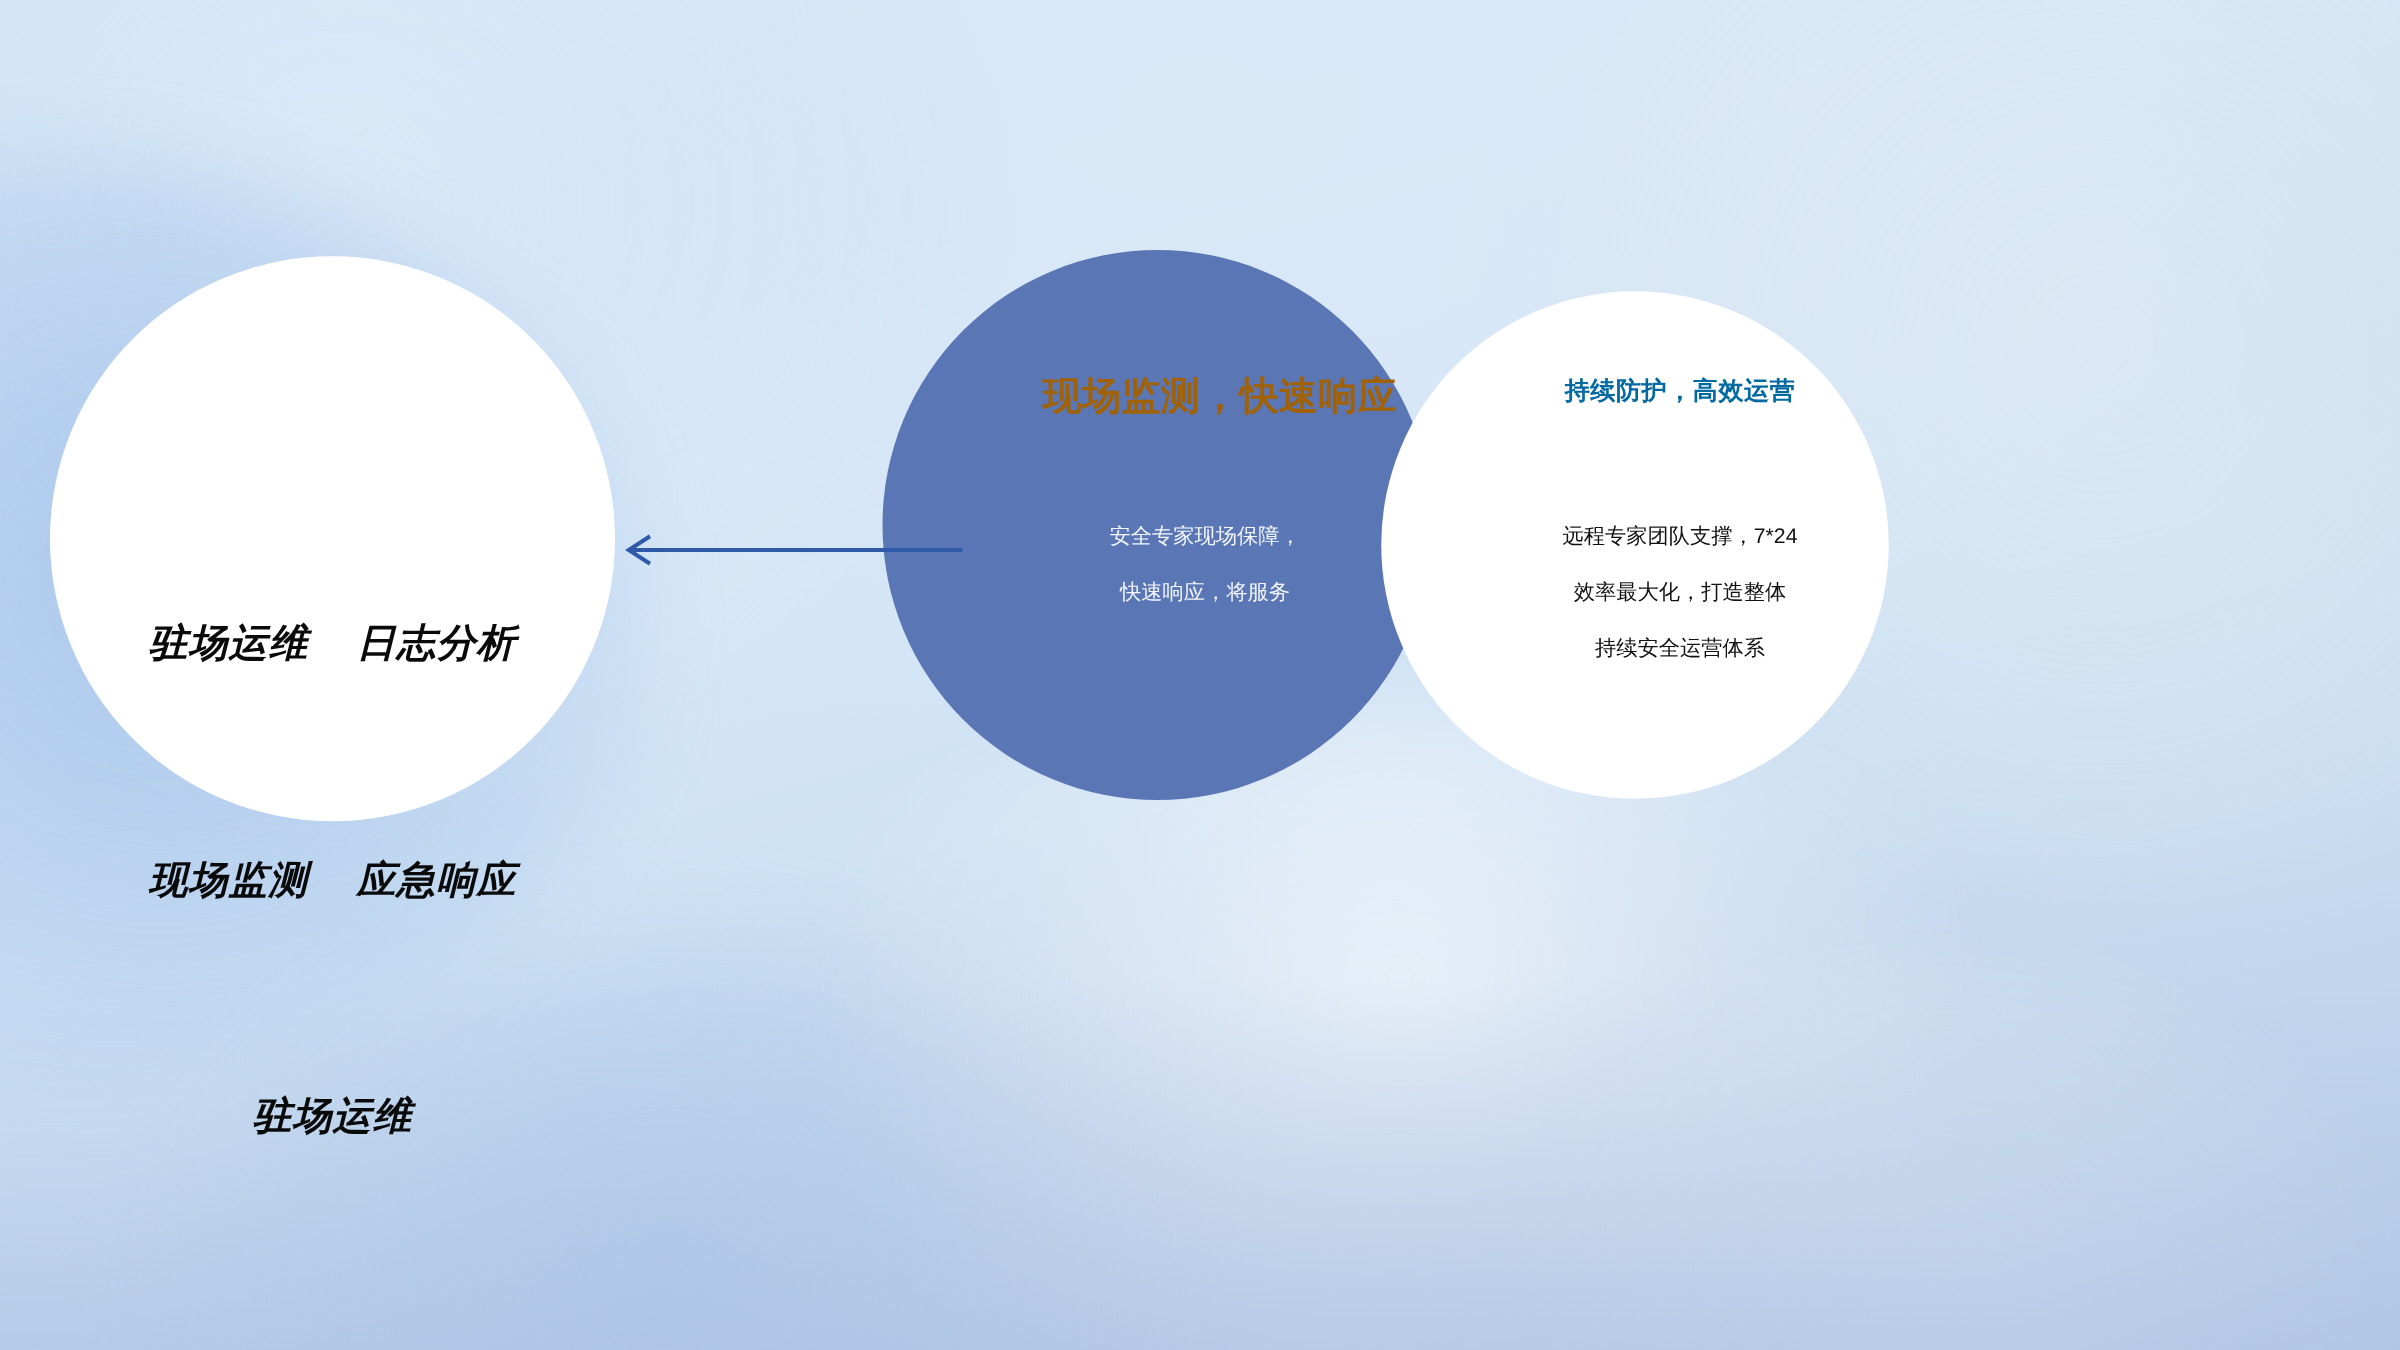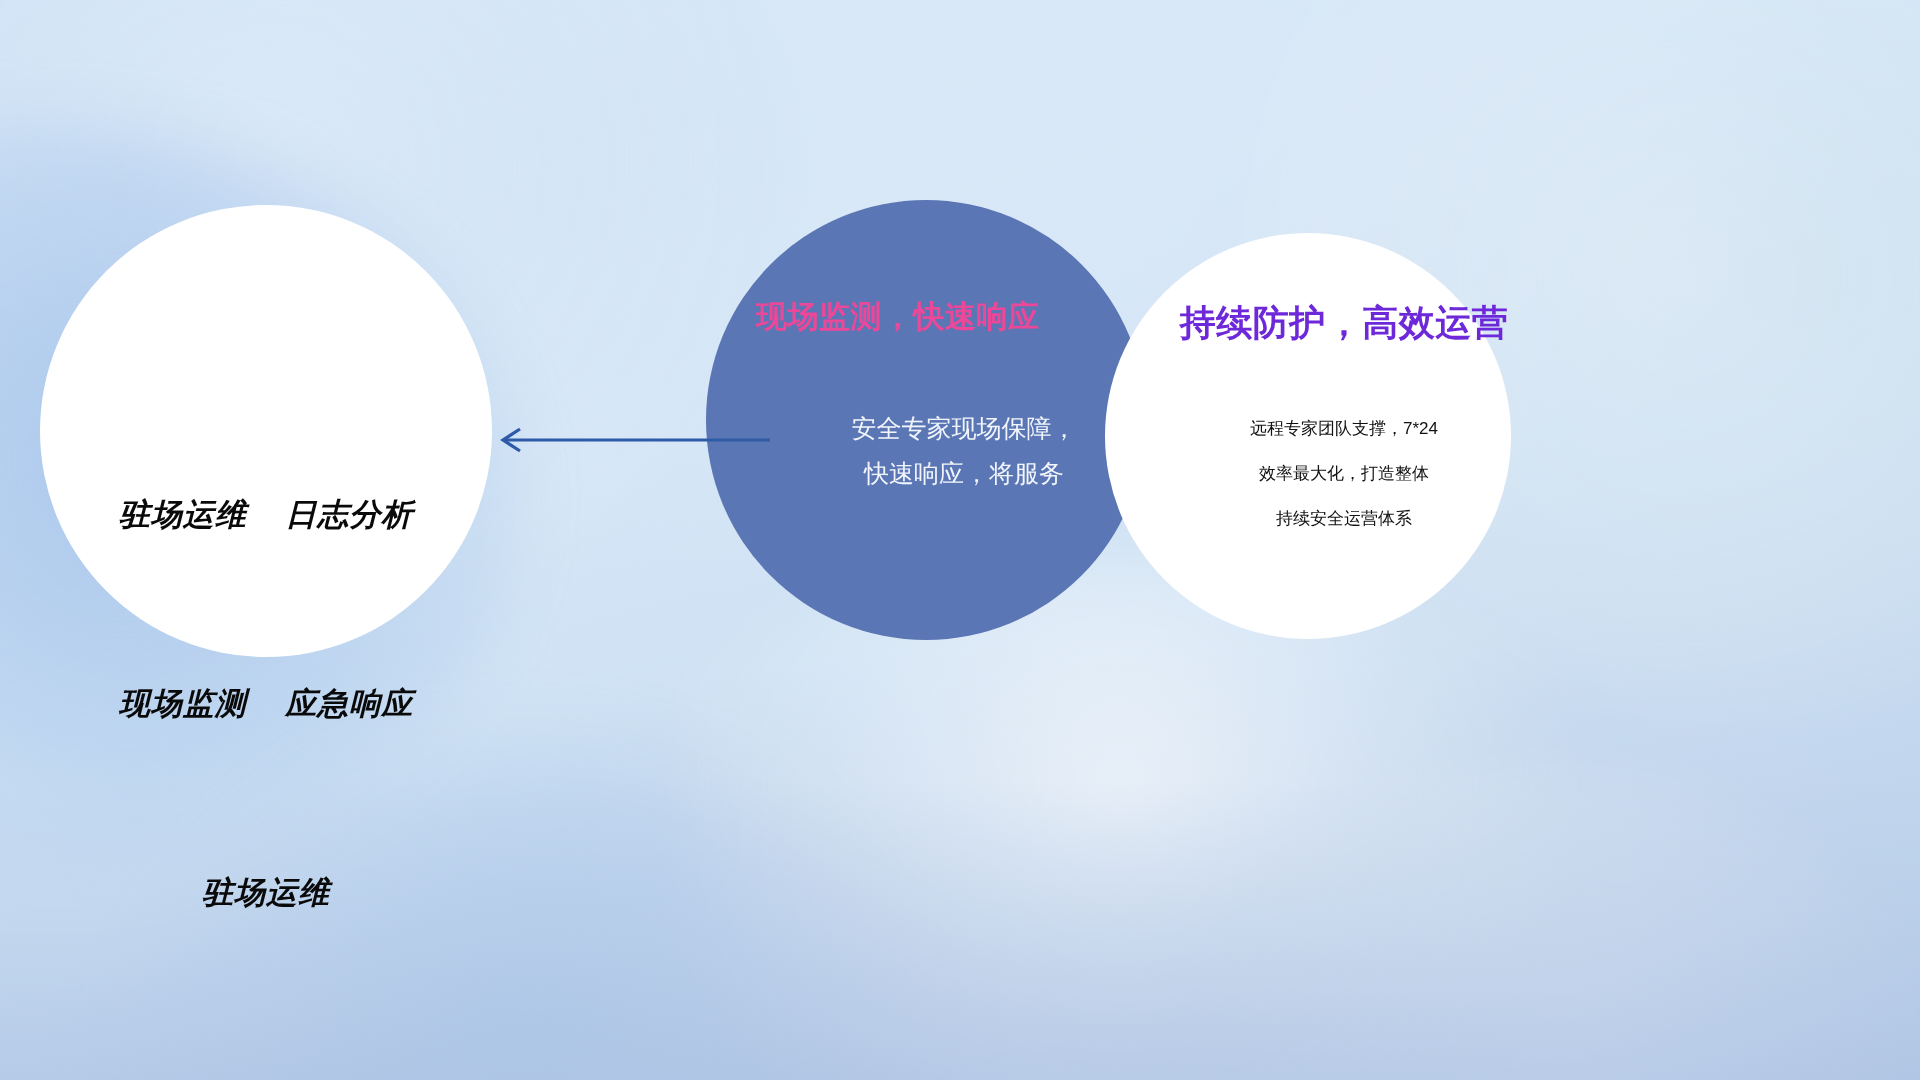--- a/index.html
+++ b/index.html
@@ -151,36 +151,36 @@
     width: 440px;
     height: 440px;
     box-sizing: border-box;
     pointer-events: none;
   }
   .mid-heading {
     position: absolute;
     left: 0;
     top: 96px;
     width: 440px;
-    text-align: left;
-    color: #ec4899;
+    text-align: center;
+    color: #a16207;
     font-weight: bold;
     font-size: 31px;
     letter-spacing: 0.5px;
     white-space: nowrap;
     transform: translateX(50px);
   }
   .mid-body {
     position: absolute;
     left: 0;
     top: 206px;
     width: 440px;
     text-align: center;
     color: #f2f6fc;
-    font-size: 25px;
+    font-size: 17px;
     line-height: 45px;
     transform: translateX(38px);
   }
   .mid-body span { display: block; white-space: nowrap; }
 
   
   .right-content {
     position: absolute;
     left: 1105px;
     top: 233px;
@@ -188,23 +188,23 @@
     height: 406px;
     box-sizing: border-box;
     pointer-events: none;
   }
   .right-heading {
     position: absolute;
     left: 0;
     top: 66px;
     width: 406px;
     text-align: center;
-    color: #6d28d9;
+    color: #0369a1;
     font-weight: bold;
-    font-size: 36px;
+    font-size: 20px;
     letter-spacing: 0.5px;
     white-space: nowrap;
     transform: translateX(36px);
   }
   .right-body {
     position: absolute;
     left: 0;
     top: 173px;
     width: 406px;
     text-align: center;

